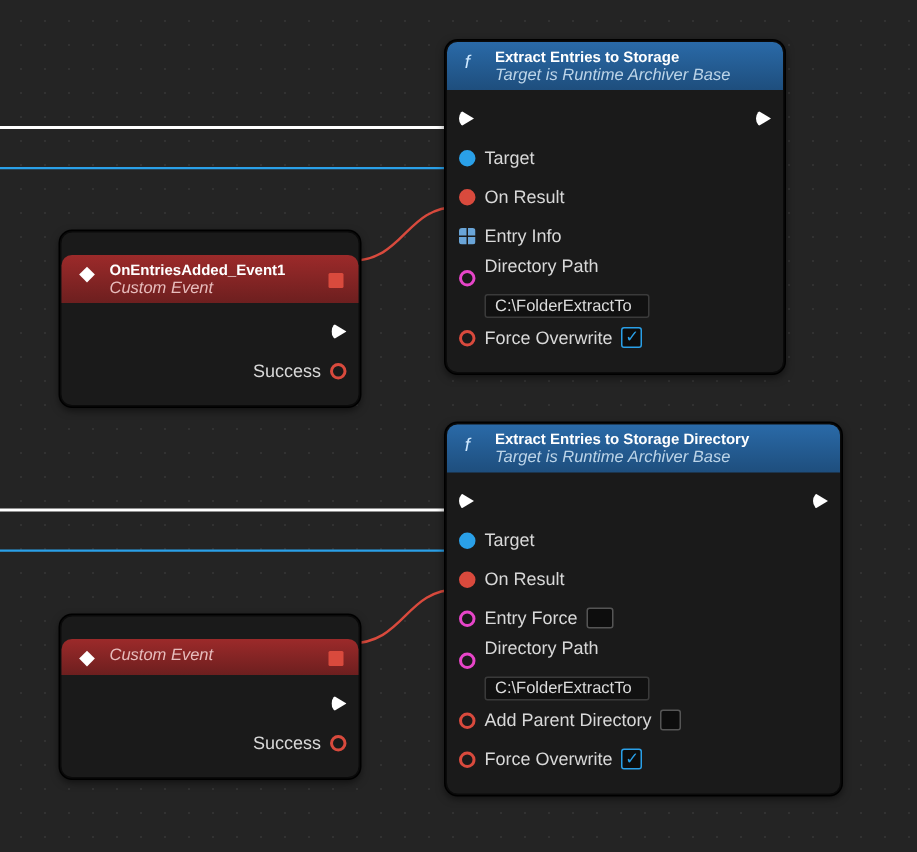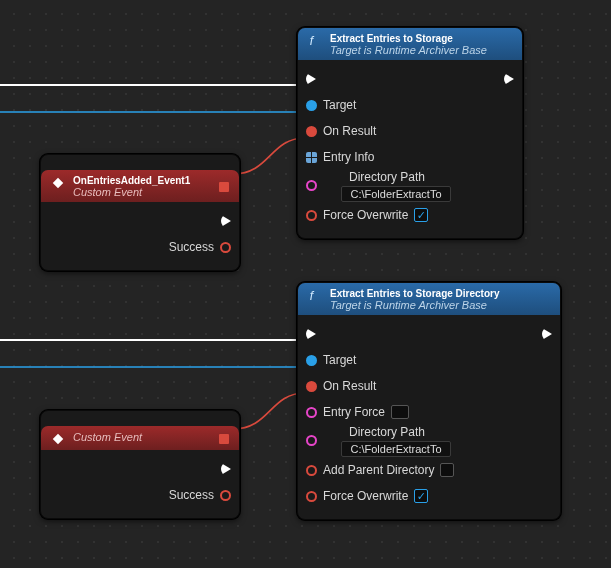--- a/index.html
+++ b/index.html
@@ -40,21 +40,21 @@
   .hdr-red  { background: linear-gradient(180deg,#9c2a2a,#6d1f1f); margin-top: 15px; }
   .hdr-icon {
     width: 14px; height: 14px; flex: none; margin-top: 1px;
     color: #cfe9ff;
   }
   .hdr-text { display: flex; flex-direction: column; }
   .hdr-title { font-weight: 700; color: #fff; font-size: 10px; }
   .hdr-sub   { font-style: italic; color: #bcd4e8; font-size: 11px; }
   .hdr-red .hdr-sub { color: #e7bcbc; }
   .node-body { padding: 6px 8px 10px 8px; }
-  .row { display: flex; align-items: center; min-height: 26px; gap:6px;text-align:center; }
+  .row { display: flex; align-items: center; min-height: 26px; gap:6px; }
   .row.right { justify-content: flex-end; }
   .pin {
     width: 11px; height: 11px; flex: none;
     border-radius: 50%;
     border: 2px solid #888;
     background: transparent;
   }
   .pin.exec {
     width: 0; height: 0; border: none;
     border-top: 6px solid transparent;
@@ -70,32 +70,32 @@
     width: 11px; height: 11px; border: none; border-radius: 2px;
     background:
       linear-gradient(#6aa5d8,#6aa5d8) 0 0/5px 5px no-repeat,
       linear-gradient(#6aa5d8,#6aa5d8) 6px 0/5px 5px no-repeat,
       linear-gradient(#6aa5d8,#6aa5d8) 0 6px/5px 5px no-repeat,
       linear-gradient(#6aa5d8,#6aa5d8) 6px 6px/5px 5px no-repeat;
   }
   .label { color:#d8d8d8; white-space: nowrap; }
   .inputbox {
     background:#111; border:1px solid #3a3a3a; border-radius:2px;
-    padding:1px 6px; font-size:11px; color:#ddd; min-width:110px;margin-left:18px;
+    padding:1px 6px; font-size:11px; color:#ddd; min-width:110px;
   }
   .checkbox {
     width:14px; height:14px; border:1px solid #555; border-radius:2px;
     background:#0d0d0d; display:inline-flex; align-items:center; justify-content:center;
   }
   .checkbox.checked { border-color:#2aa0e8; }
   .checkbox.checked::after { content:"✓"; color:#2aa0e8; font-size:11px; line-height:1; }
   .delegate-sq {
     width:10px; height:10px; background:#d94a3d; border-radius:1px; flex:none;
   }
-  .stack { display:flex; flex-direction:column; gap:2px; }
+  .stack { display:flex; flex-direction:column; gap:12px; }
   
   svg.cables { position:absolute; inset:0; pointer-events:none; }
 </style>
 </head>
 <body>
 
 <svg class="cables" width="611" height="568">
 
   <path d="M0 85 L300 85" stroke="#fff" stroke-width="2" fill="none"></path>
 

